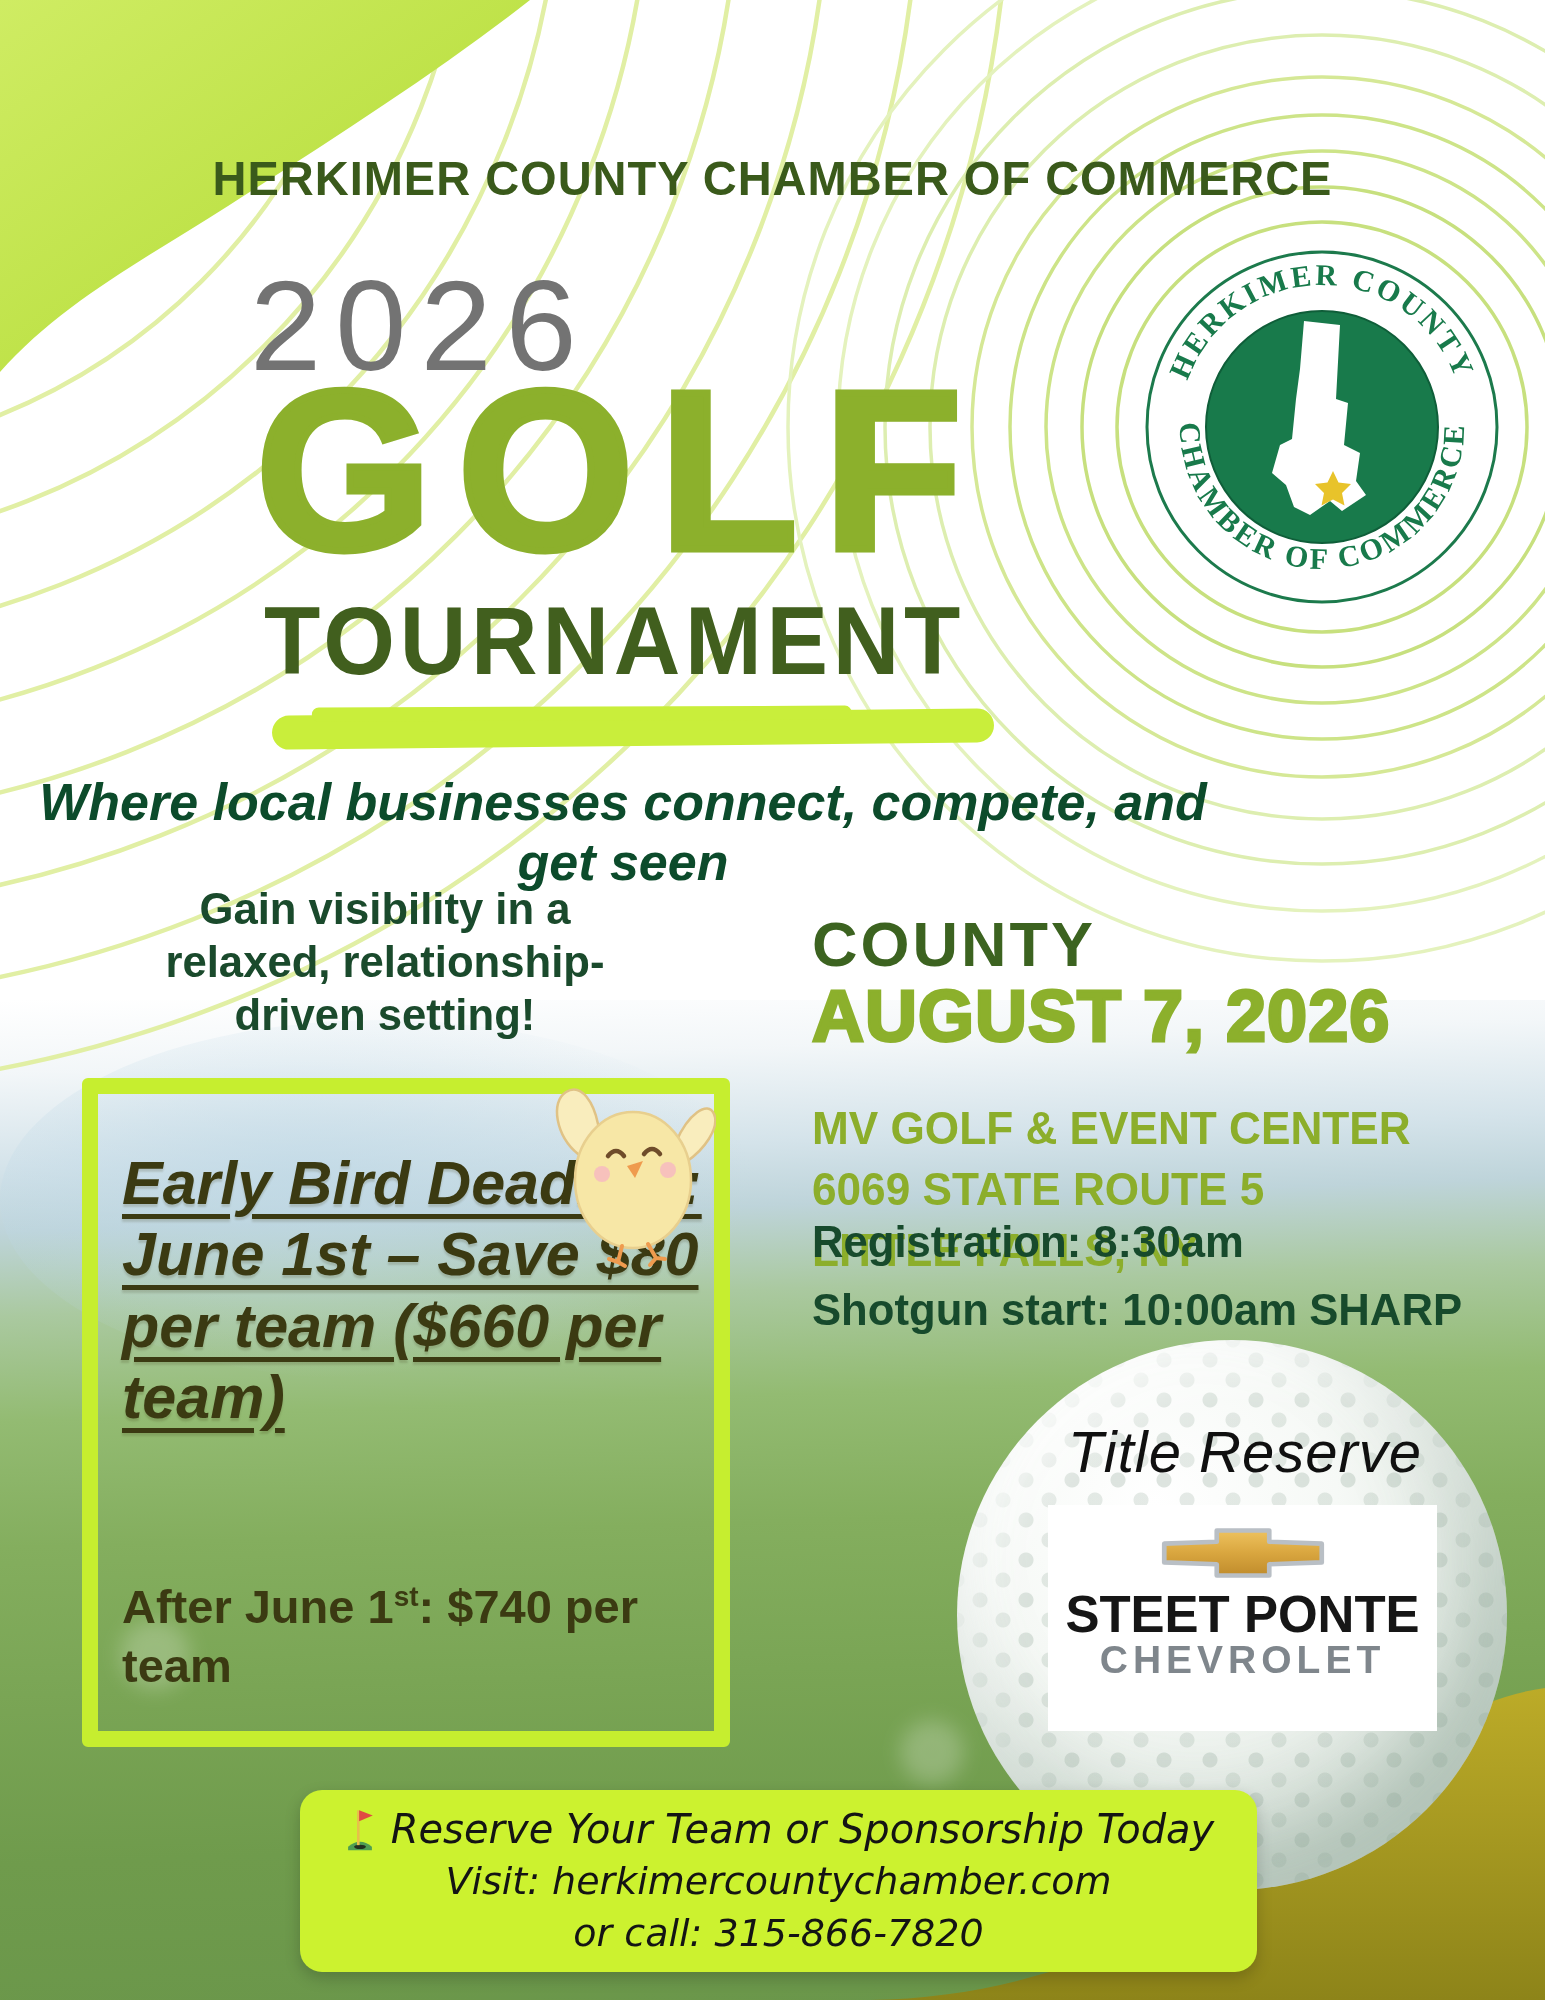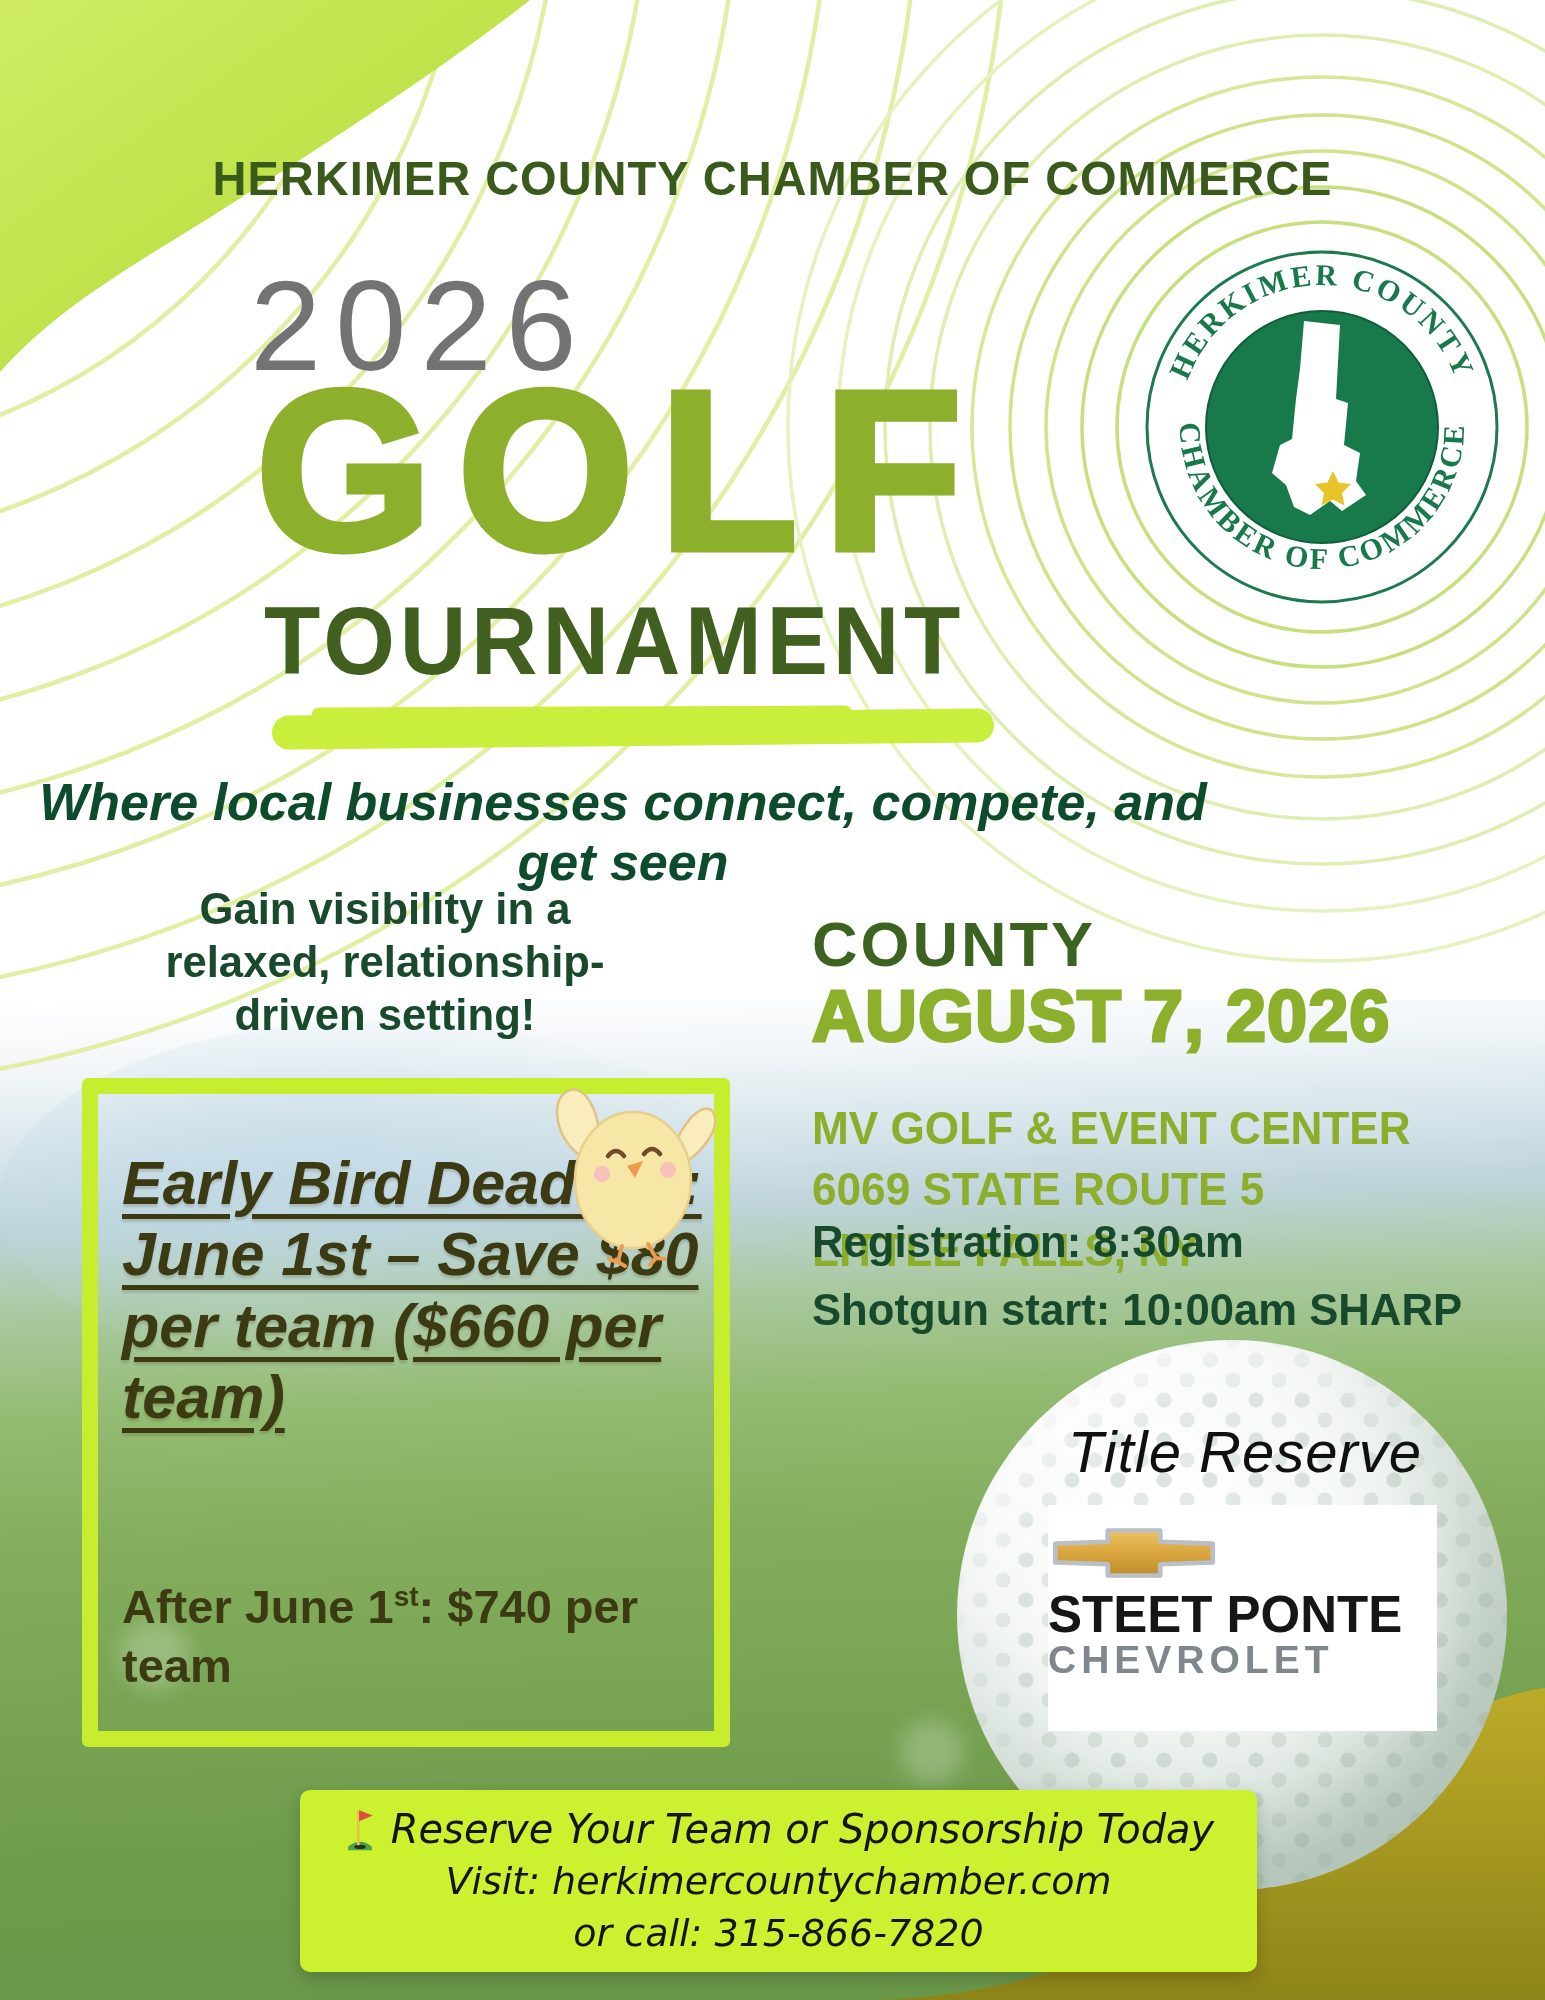--- a/index.html
+++ b/index.html
@@ -89,33 +89,33 @@
   }
   #after-text sup{font-size:28px;}
   #chick{left:548px;top:1058px;z-index:6;}
   
   #title-sponsor{
     left:1000px;top:1418px;width:490px;text-align:center;z-index:5;
     font-size:58px;font-style:italic;font-weight:500;color:#101010;letter-spacing:1px;
   }
   #sponsor-box{
     left:1048px;top:1505px;width:389px;height:226px;background:#ffffff;z-index:5;
-    display:flex;flex-direction:column;align-items:flex-start;justify-content:flex-start;
+    display:flex;flex-direction:column;align-items:center;justify-content:flex-start;
   }
   #bowtie{margin-top:18px;}
   #sponsor-name{
     margin-top:6px;font-size:51px;font-weight:800;color:#161616;letter-spacing:0;line-height:1;
   }
   #sponsor-sub{
     margin-top:0;font-size:39px;font-weight:700;color:#7f868c;letter-spacing:5px;line-height:1;
   }
   
   #banner{
     left:300px;top:1790px;width:957px;height:182px;z-index:7;background:#ccf22f;
-    border-radius:10px;box-shadow:0 6px 16px rgba(0,0,0,.20);
+    border-radius:22px;box-shadow:0 6px 16px rgba(0,0,0,.20);
     display:flex;flex-direction:column;align-items:center;justify-content:center;gap:6px;
     font-family:"DejaVu Sans", sans-serif;font-style:italic;color:#141414;
   }
   .banner-row{display:flex;align-items:center;gap:14px;font-size:40px;font-weight:500;line-height:1.2;}
   .banner-row.small{font-size:38px;}
   
   #seal{left:1144px;top:249px;z-index:4;}
   .seal-arc{font-family:"Liberation Serif", serif;font-weight:700;font-size:30px;letter-spacing:3px;fill:#187a4b;}
 </style>
 </head>

